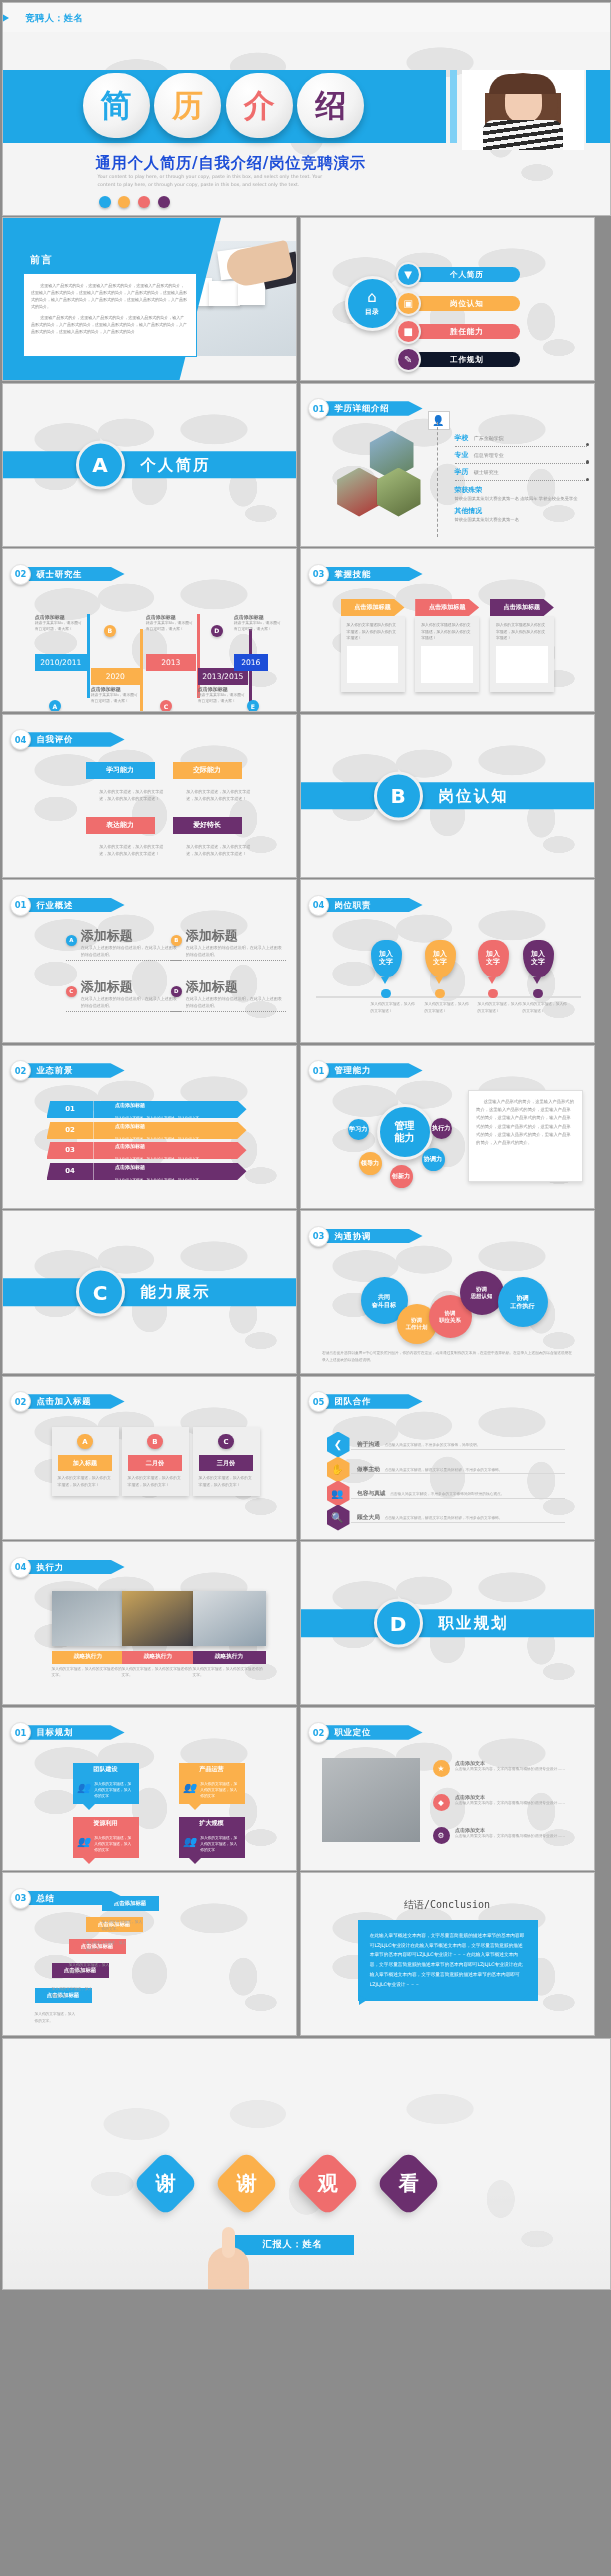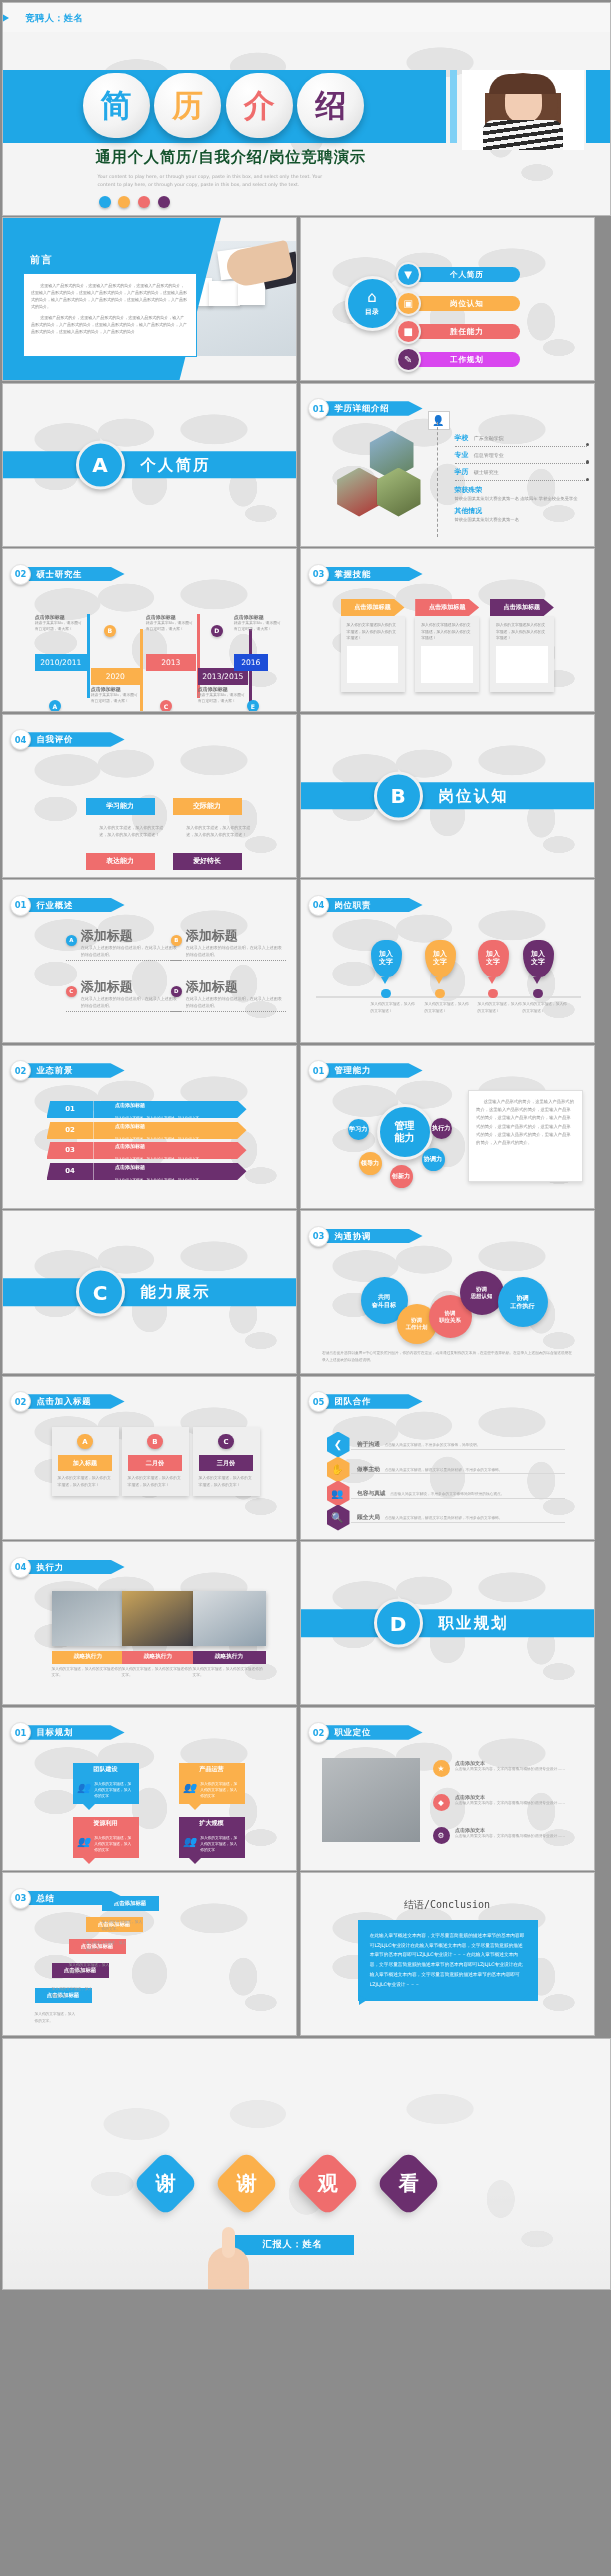--- a/index.html
+++ b/index.html
@@ -26,21 +26,21 @@
   .t-tri{position:absolute;left:-3.1px;top:9.2px;width:0;height:0;border:6.9px solid transparent;border-left:10.7px solid #23a8e8;}
   .t-name{position:absolute;left:23px;top:9.2px;color:#23a8e8;font-size:9.2px;font-weight:bold;letter-spacing:0.4px;}
   .t-band{position:absolute;left:0;top:67px;width:443px;height:73px;background:#1fa7e6;}
   .t-band2{position:absolute;left:447px;top:67px;width:7.6px;height:73px;background:#7fd0f5;}
   .t-band3{position:absolute;left:583px;top:67px;width:29px;height:73px;background:#1fa7e6;}
   .eggs{position:absolute;left:80px;top:70px;display:flex;gap:4.6px;}
   .egg{width:67px;height:65px;border-radius:50%/54%;
        background:radial-gradient(circle at 34% 26%,#fff 0%,#f3f3f3 55%,#d8d8d8 100%);
        box-shadow:0 4.6px 7.6px rgba(0,0,0,.22);display:flex;align-items:center;justify-content:center;}
   .egg span{font-size:31px;font-weight:bold;line-height:1;}
-  .t-sub{position:absolute;left:93px;top:144px;font-size:15.3px;color:#14532d;font-weight:bold;letter-spacing:0.8px;text-align:center;}
+  .t-sub{position:absolute;left:93px;top:150px;font-size:15.3px;color:#1d4ed8;font-weight:bold;letter-spacing:0.8px;text-align:center;}
   .t-eng{position:absolute;left:95px;top:170px;width:229px;font-size:4.7px;line-height:1.85;color:#a8a8a8;}
   .t-dots{position:absolute;left:96px;top:193px;display:flex;gap:7.6px;}
   .t-dots i{width:12.2px;height:12.2px;border-radius:50%;display:block;box-shadow:0 1.5px 2.3px rgba(0,0,0,.25);}
   .t-photo{position:absolute;left:459px;top:67px;width:122px;height:80px;overflow:hidden;background:#fff;}
   .ph-hair{position:absolute;left:26px;top:3.1px;width:70px;height:57px;border-radius:35px 35px 23px 23px;background:#6b4430;}
   .ph-face{position:absolute;left:43px;top:10.7px;width:37px;height:43px;border-radius:18.4px 18.4px 17px 17px;background:#f2cdb4;}
   .ph-hair2{position:absolute;left:27.5px;top:4.6px;width:67px;height:20px;border-radius:34px 34px 0 0;background:#5c3828;}
   .ph-body{position:absolute;left:21.4px;top:50px;width:80px;height:32px;border-radius:10.7px 10.7px 0 0;
      background:repeating-linear-gradient(172deg,#f5f5f5 0 3.8px,#2b2b2b 3.8px 7.6px);}
   .ph-hairL{position:absolute;left:23px;top:23px;width:17px;height:46px;background:#6b4430;border-radius:0 0 9.2px 9.2px;}
@@ -115,21 +115,21 @@
   
   .sk{position:absolute;left:40px;top:50px;display:flex;gap:10.7px;}
   .sk-col{width:64px;}
   .sk-arrow{height:17px;color:#fff;font-size:6.1px;font-weight:bold;display:flex;align-items:center;justify-content:center;
      clip-path:polygon(0 0,84% 0,100% 50%,84% 100%,0 100%);}
   .sk-card{background:#eee;box-shadow:0 1.5px 3.1px rgba(0,0,0,.18);padding:6.1px;height:76px;box-sizing:border-box;}
   .sk-card p{margin:0;font-size:3.8px;color:#8c8c8c;line-height:1.7;}
   .sk-ph{background:#fff;height:37px;margin-top:4.6px;}
 
   
-  .bub{position:absolute;width:69px;margin-top:36px;}
+  .bub{position:absolute;width:69px;}
   .bub-h{height:17px;color:#fff;font-size:6.9px;font-weight:bold;display:flex;align-items:center;justify-content:center;position:relative;}
   .bub-h:after{content:"";position:absolute;left:10.7px;bottom:-5.4px;width:0;height:0;border-left:6.1px solid transparent;border-right:6.1px solid transparent;}
   .bub-p{margin-top:9.2px;margin-left:13.8px;font-size:4px;color:#949494;line-height:1.8;width:64px;}
 
   
   .io{position:absolute;width:115px;}
   .io-t{font-size:13px;font-weight:bold;color:#6f6f6f;margin-left:15.3px;}
   .io-p{font-size:4px;color:#9a9a9a;line-height:1.7;margin-left:15.3px;}
   .io-b{width:11.5px;height:11.5px;border-radius:50%;color:#fff;font-size:5.4px;font-weight:bold;
      display:flex;align-items:center;justify-content:center;position:absolute;left:0;top:7.6px;box-shadow:0 0.8px 2.3px rgba(0,0,0,.25);}
@@ -318,21 +318,21 @@
       <div class="toc-row" style="top:73px">
         <div class="toc-ic" style="background:#fbb04b">▣</div>
         <div class="toc-pill" style="background:#fbb04b">岗位认知</div>
       </div>
       <div class="toc-row" style="top:101px">
         <div class="toc-ic" style="background:#ef6d6d">■</div>
         <div class="toc-pill" style="background:#ef6d6d">胜任能力</div>
       </div>
       <div class="toc-row" style="top:129px">
         <div class="toc-ic" style="background:#6b2f6e">✎</div>
-        <div class="toc-pill" style="background:#d946ef">工作规划</div>
+        <div class="toc-pill" style="background:#0f172a">工作规划</div>
       </div>
     </div>
   </div>
 
   <div class="slide">
     <div class="wmap"></div>
     <div class="cont">
       <div class="secband"></div>
       <div class="seccircle">A</div>
       <div class="sectext">个人简历</div>

